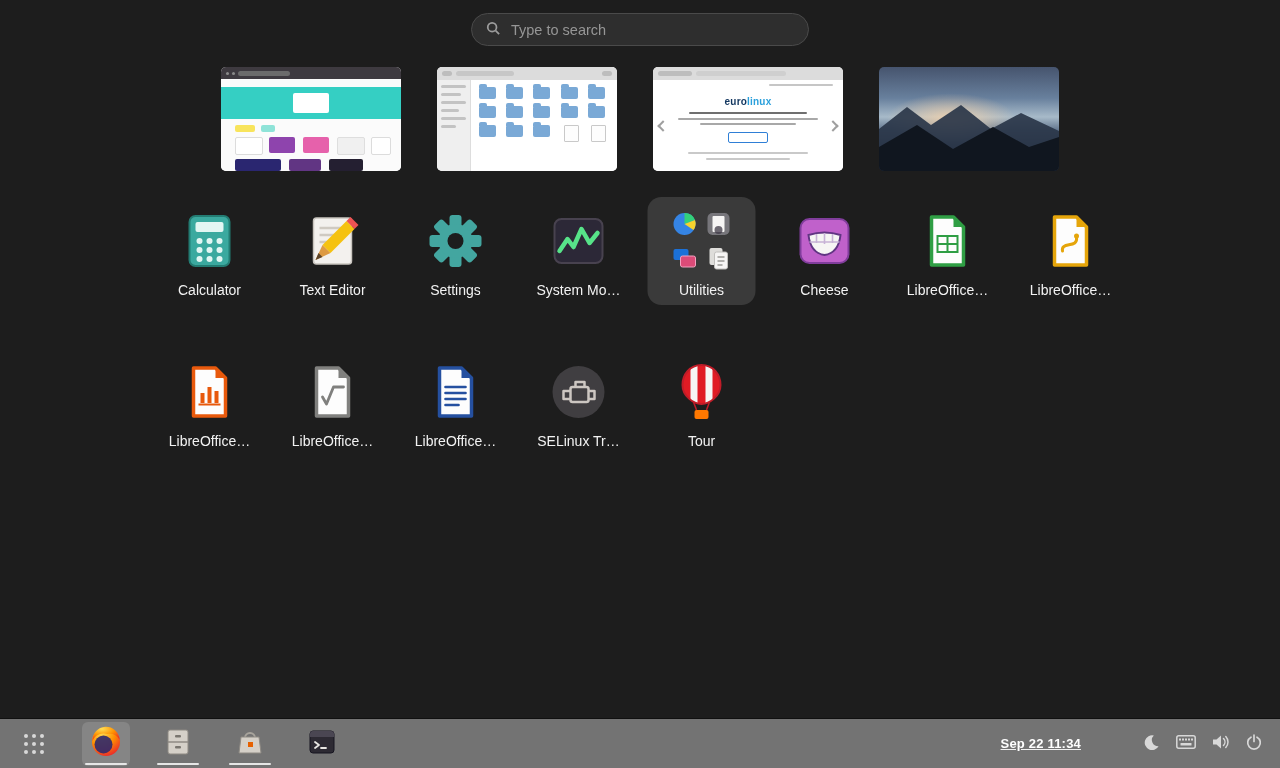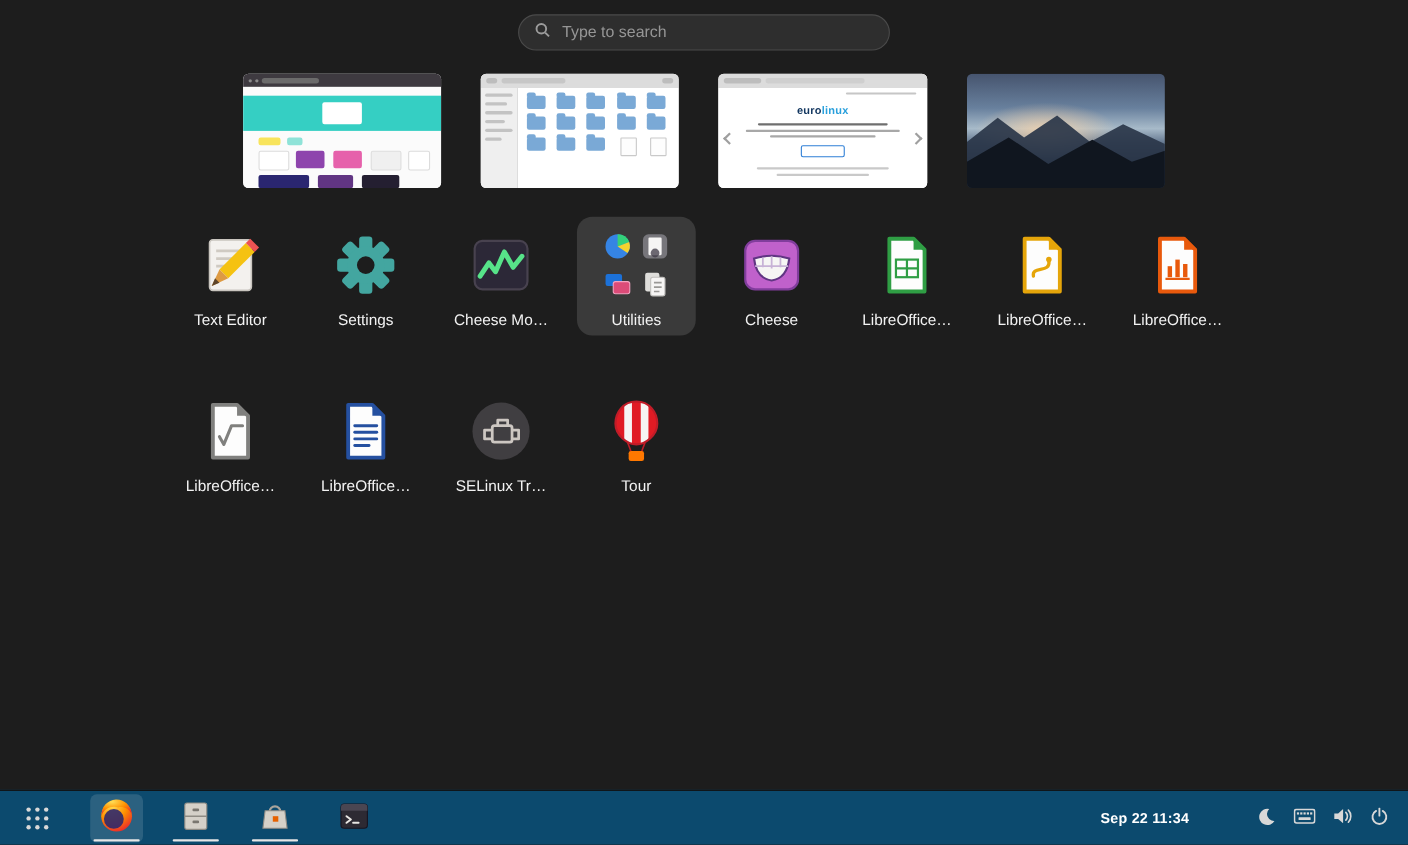--- a/index.html
+++ b/index.html
@@ -71,22 +71,22 @@
     max-width:104px;overflow:hidden;text-align:center;
   }
   .folder-grid{
     width:64px;height:64px;display:grid;grid-template-columns:28px 28px;grid-template-rows:28px 28px;
     gap:6px;justify-content:center;align-content:center;
   }
   .folder-grid svg{display:block;}
   
   .taskbar{
     position:absolute;left:0;bottom:0;width:100%;height:50px;box-sizing:border-box;
-    background:#0c4a6e;border-top:1px solid #101010;
-    display:flex;align-items:center;padding:0 10px;
+    background:#737373;border-top:1px solid #101010;
+    display:flex;align-items:center;padding:0 10px;text-decoration:underline;
   }
   .tb-btn{
     width:48px;height:44px;margin-right:24px;border:none;background:transparent;
     display:flex;align-items:center;justify-content:center;position:relative;border-radius:6px;padding:0;
   }
   .tb-btn.active{background:rgba(255,255,255,0.13);}
   .run-ind{position:absolute;bottom:1px;left:3px;right:3px;height:2px;background:#e6e6e6;border-radius:1px;}
   .dots9{display:grid;grid-template-columns:repeat(3,4px);grid-template-rows:repeat(3,4px);gap:4px;}
   .dots9 span{width:4px;height:4px;border-radius:50%;background:#d8d8d8;}
   .tb-right{margin-left:auto;display:flex;align-items:center;}
@@ -189,20 +189,40 @@
     <svg viewBox="0 0 180 104" preserveAspectRatio="none">
       <polygon points="0,62 28,40 52,58 82,38 112,62 142,46 180,64 180,104 0,104" fill="#2a3649" opacity="0.92"></polygon>
       <polygon points="0,80 38,58 74,82 114,60 150,80 180,70 180,104 0,104" fill="#10161f"></polygon>
     </svg>
   </div>
 </div>
 
 <div class="app-grid">
 
 
+  <div class="tile">
+    <div class="app-icon">
+      <svg width="64" height="64" viewBox="0 0 64 64">
+        <rect x="12" y="7" width="40" height="50" rx="6" fill="#3ba99f" stroke="#237c73" stroke-width="2"></rect>
+        <rect x="18" y="13" width="28" height="10" rx="2" fill="#e3f6f3"></rect>
+        <g fill="#e3f6f3">
+          <circle cx="22" cy="32" r="3"></circle>
+            <circle cx="32" cy="32" r="3"></circle>
+            <circle cx="42" cy="32" r="3"></circle>
+          <circle cx="22" cy="41" r="3"></circle>
+            <circle cx="32" cy="41" r="3"></circle>
+            <circle cx="42" cy="41" r="3"></circle>
+          <circle cx="22" cy="50" r="3"></circle>
+            <circle cx="32" cy="50" r="3"></circle>
+            <circle cx="42" cy="50" r="3"></circle>
+        </g>
+      </svg>
+    </div>
+    <div class="app-label">Calculator</div>
+  </div>
 
   <div class="tile">
     <div class="app-icon">
       <svg width="64" height="64" viewBox="0 0 64 64">
         <rect x="13" y="9" width="38" height="46" rx="3" fill="#f3f1ee" stroke="#c9c5bf" stroke-width="1.5"></rect>
         <g stroke="#cfcac2" stroke-width="2.5">
             <line x1="19" y1="19" x2="45" y2="19"></line>
             <line x1="19" y1="26" x2="45" y2="26"></line>
             <line x1="19" y1="33" x2="38" y2="33"></line>
           </g>
@@ -231,21 +251,21 @@
     <div class="app-label">Settings</div>
   </div>
 
   <div class="tile">
     <div class="app-icon">
       <svg width="64" height="64" viewBox="0 0 64 64">
         <rect x="8" y="10" width="48" height="44" rx="7" fill="#2c2837" stroke="#48424f" stroke-width="2"></rect>
         <polyline points="13,42 21,30 27,38 35,20 43,34 51,24" fill="none" stroke="#57e389" stroke-width="4.5" stroke-linejoin="round" stroke-linecap="round"></polyline>
       </svg>
     </div>
-    <div class="app-label">Cheese Mo…</div>
+    <div class="app-label">System Mo…</div>
   </div>
 
   <div class="tile focused">
     <div class="folder-grid">
       <svg width="28" height="28" viewBox="0 0 28 28">
         <circle cx="14" cy="14" r="11" fill="#3584e4"></circle>
         <path d="M14 14 L14 3 A11 11 0 0 1 24.5 10 Z" fill="#33d17a"></path>
         <path d="M14 14 L24.5 10 A11 11 0 0 1 23 20 Z" fill="#f6d32d"></path>
       </svg>
       <svg width="28" height="28" viewBox="0 0 28 28">

